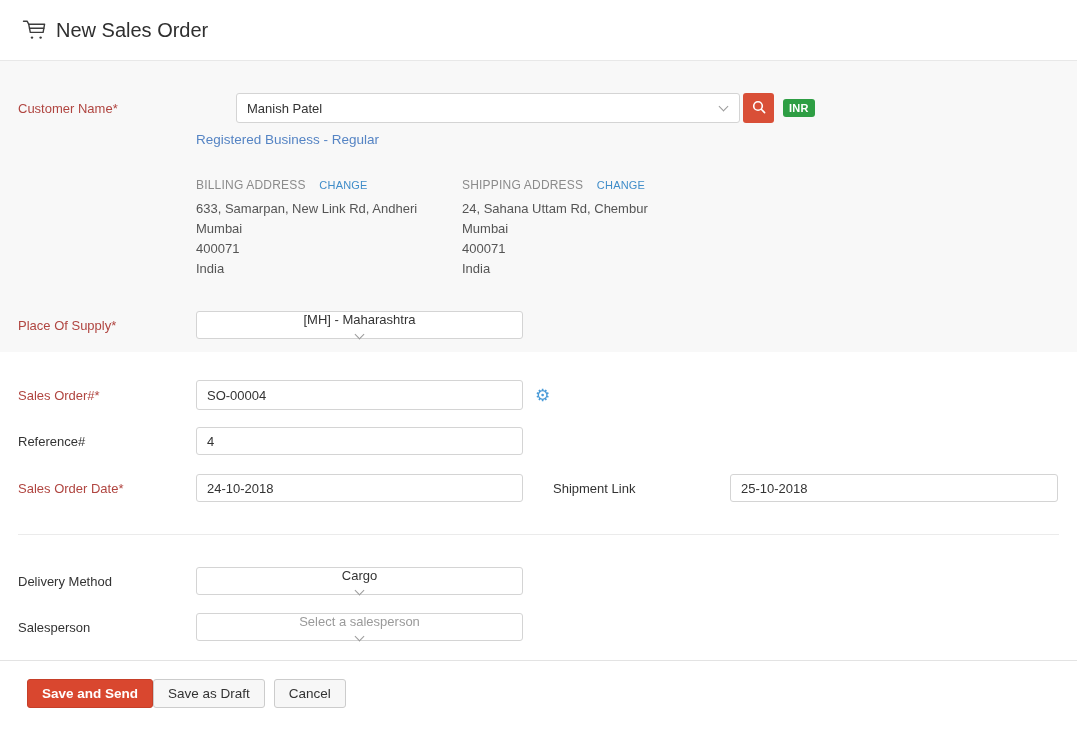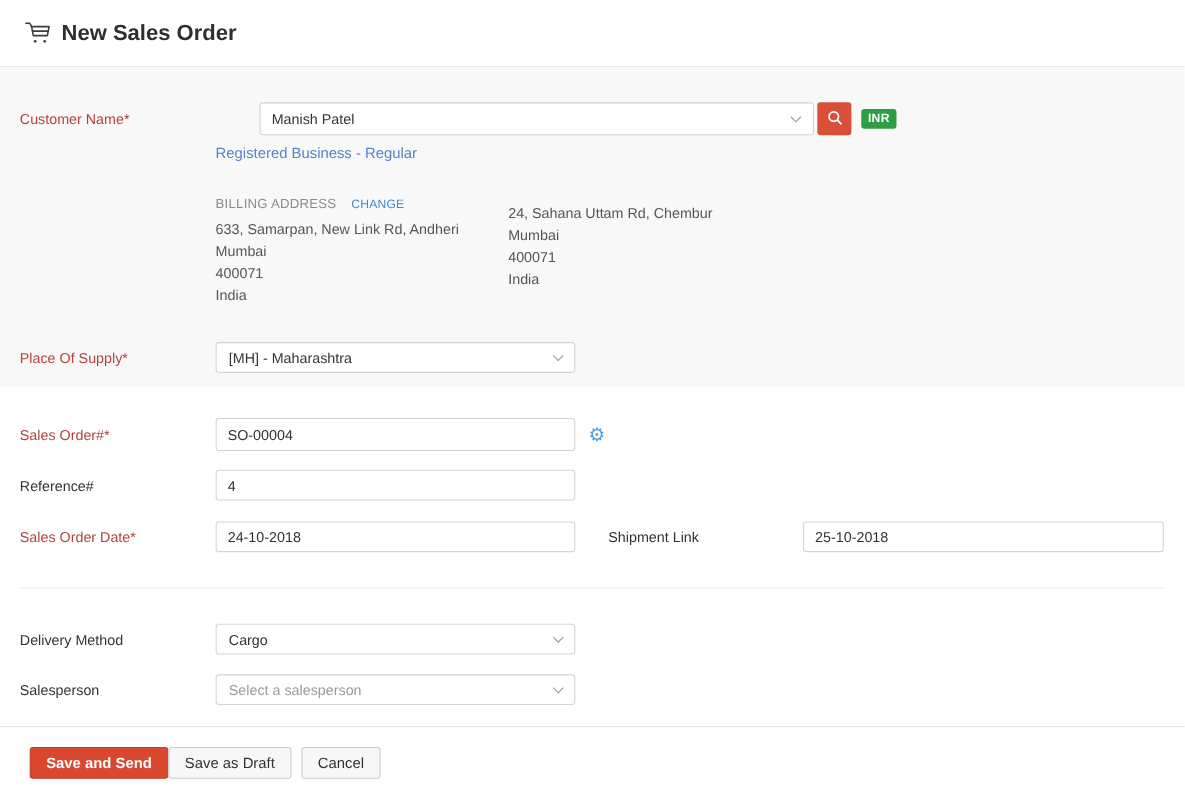--- a/index.html
+++ b/index.html
@@ -8,21 +8,21 @@
     width: 1077px; height: 736px; overflow: hidden;
     background: #fff;
     font-family: "Liberation Sans", "DejaVu Sans", sans-serif;
     font-size: 13px; color: #333;
   }
   
   .header {
     height: 61px; display: flex; align-items: center;
     padding-left: 22px; border-bottom: 1px solid #e8e8e8; background: #fff;
   }
-  .header .title { font-size: 20px; color: #2f2f2f; margin-left: 9px; font-weight: 700; }
+  .header .title { font-size: 20px; color: #2f2f2f; margin-left: 9px; font-weight: 400; }
   .cart-icon svg { display: block; }
   
   .section-gray {
     background: #f8f8f8; height: 291px; padding: 32px 0 0 18px;
   }
   .section-white { padding: 28px 0 0 18px; background: #fff; }
   .row { display: flex; align-items: center; }
   .label-col { width: 178px; flex-shrink: 0; font-size: 13px; color: #333; }
   .label-col.required { color: #b04540; }
   
@@ -54,21 +54,21 @@
   .addresses { display: flex; margin: 30px 0 0 178px; }
   .addr-col { width: 266px; }
   .addr-head { font-size: 12px; color: #8b8b8b; letter-spacing: 0.2px; }
   .addr-change { font-size: 11px; margin-left: 10px; letter-spacing: 0.2px; }
   .addr-line { font-size: 13px; color: #555; line-height: 18px; margin-top: 2px; }
   .addr-line.first { margin-top: 8px; }
   .pos-row { margin-top: 33px; }
   
   .select-box {
     width: 327px; height: 28px; border: 1px solid #d4d4d4; border-radius: 3px; background: #fff;
-    display: flex; align-items: center; justify-content: space-between; padding: 0 11px; cursor: pointer;
+    display: flex; align-items: center; justify-content: space-between; padding: 0 11px; cursor: pointer; flex-direction: column;
   }
   .select-box .sel-text { color: #333; }
   .select-box .sel-text.placeholder { color: #9a9a9a; }
   
   .so-row { margin-top: 0; }
   .gear-btn { margin-left: 12px; color: #4a9bd8; font-size: 17px; line-height: 1; cursor: pointer; background: none; border: none; padding: 0; }
   .ref-row { margin-top: 17px; }
   .ref-row .text-input, .date-row .text-input { height: 28px; }
   .date-row { margin-top: 19px; align-items: center; }
   .ship-label { width: 177px; margin-left: 30px; flex-shrink: 0; }
@@ -134,20 +134,24 @@
       <div>
         <span class="addr-head">BILLING ADDRESS</span>
         <a class="link addr-change">CHANGE</a>
       </div>
       <div class="addr-line first">633, Samarpan, New Link Rd, Andheri</div>
       <div class="addr-line">Mumbai</div>
       <div class="addr-line">400071</div>
       <div class="addr-line">India</div>
     </div>
     <div class="addr-col">
+      <div>
+        <span class="addr-head">SHIPPING ADDRESS</span>
+        <a class="link addr-change">CHANGE</a>
+      </div>
       <div class="addr-line first">24, Sahana Uttam Rd, Chembur</div>
       <div class="addr-line">Mumbai</div>
       <div class="addr-line">400071</div>
       <div class="addr-line">India</div>
     </div>
   </div>
 
   <div class="row pos-row">
     <span class="label-col required">Place Of Supply*</span>
     <div class="select-box">

